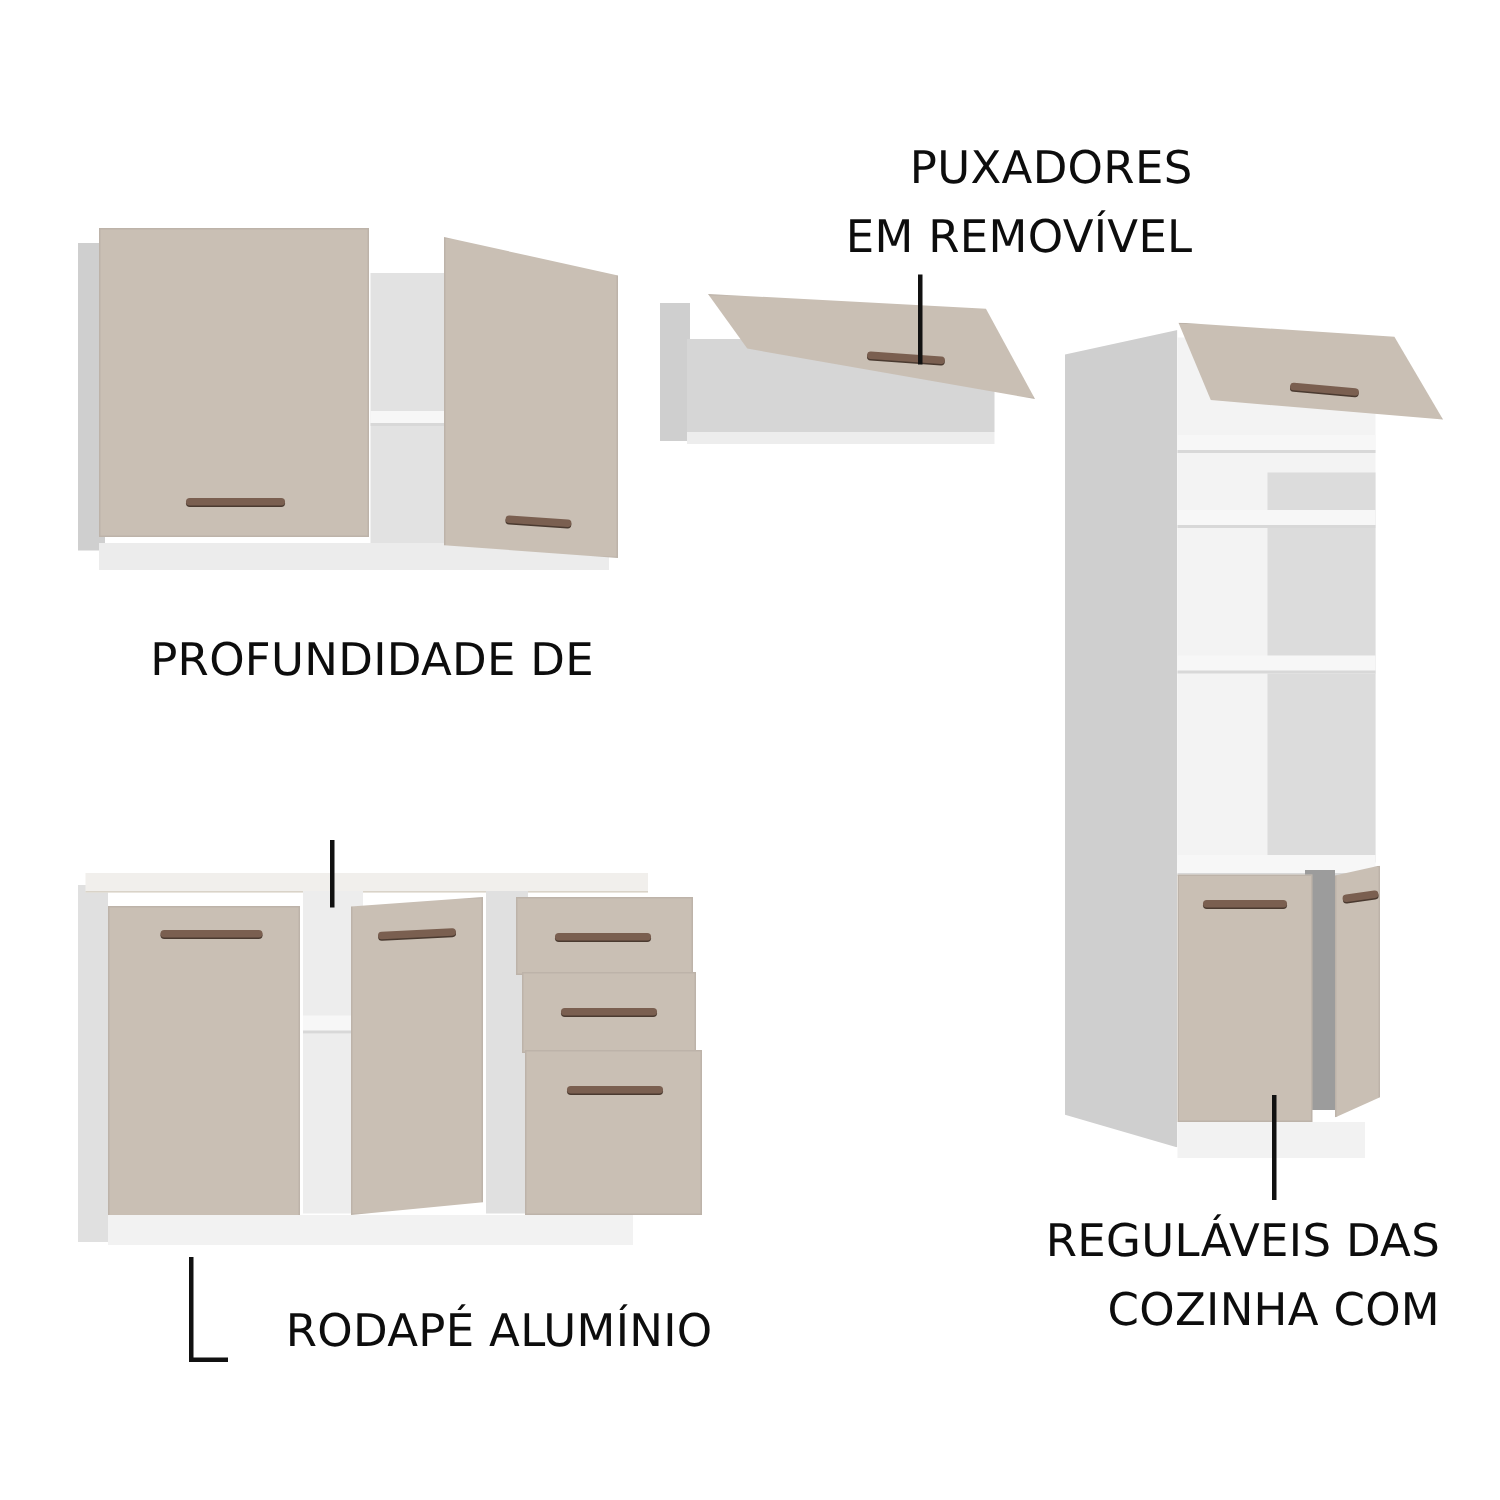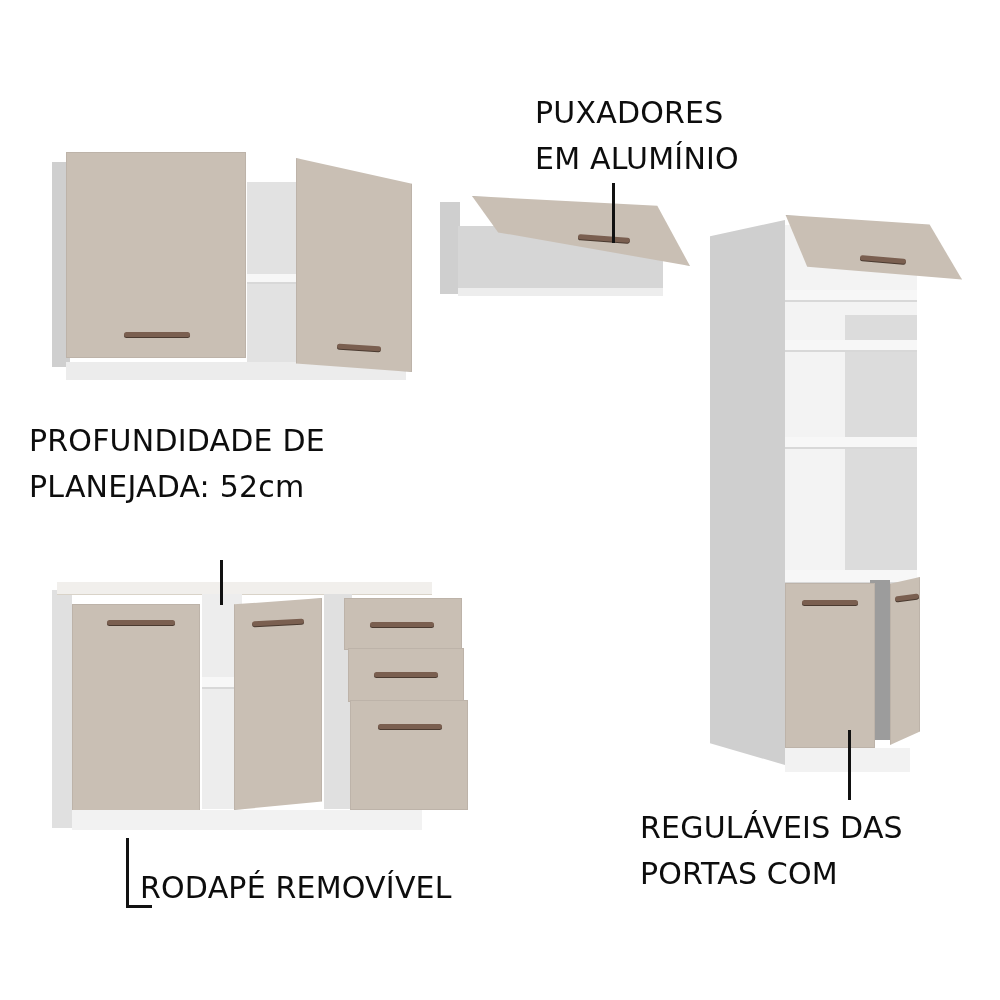--- a/index.html
+++ b/index.html
@@ -1,19 +1,19 @@
 <!DOCTYPE html>
 <html><head>
 <meta charset="utf-8">
 <style>
   html, body { margin:0; padding:0; }
   body { width:1000px; height:1000px; background:#ffffff; position:relative; overflow:hidden;
          font-family:"DejaVu Sans", sans-serif; color:#111; }
   .abs { position:absolute; }
-  .label { position:absolute; font-size:30px; line-height:46px; text-align:left; color:#0d0d0d; letter-spacing:0.2px; }
+  .label { position:absolute; font-size:30px; line-height:46px; text-align:right; color:#0d0d0d; letter-spacing:0.2px; }
   .line { position:absolute; background:#111; }
   .door { position:absolute; background:#c9bfb4; box-shadow: inset 0 0 0 1px rgba(0,0,0,0.06); }
   .handle { position:absolute; height:5px; background:#7a5f50; border-radius:3px; box-shadow:0 1px 0 #4a3a30; }
   .carcass { position:absolute; background:#e4e4e4; }
   .side { position:absolute; background:#cfcfcf; }
   .inner { position:absolute; background:#ececec; }
   .shelf { position:absolute; background:#f7f7f7; border-bottom:2px solid #d8d8d8; }
   .plinth { position:absolute; background:#f2f2f2; }
 </style>
 </head>
@@ -75,28 +75,27 @@
   <div class="door" style="left:298px;top:118px;width:118px;height:110px;"></div>
   <div class="handle" style="left:326px;top:142px;width:64px;"></div>
   <div class="plinth" style="left:20px;top:228px;width:350px;height:20px;"></div>
 </div>
 <div class="line" style="left:220px;top:560px;width:3px;height:45px;"></div>
 <div class="line" style="left:126px;top:838px;width:3px;height:70px;"></div>
 <div class="line" style="left:126px;top:905px;width:26px;height:3px;"></div>
 
 <div class="label" style="left:535px;top:90px;width:260px;">
   <div>PUXADORES</div>
-  <div>EM ALUMÍNIO</div>
+  <div>EM REMOVÍVEL</div>
 </div>
 
-<div class="label" style="left:29px;top:418px;width:340px;">
+<div class="label" style="left:56px;top:418px;width:340px;">
   <div>PROFUNDIDADE DE</div>
-  <div>PLANEJADA: 52cm</div>
 </div>
 
 <div class="label" style="left:640px;top:805px;width:320px;">
   <div>REGULÁVEIS DAS</div>
-  <div>PORTAS COM</div>
+  <div>COZINHA COM</div>
 </div>
 
 <div class="label" style="left:140px;top:865px;width:335px;">
-  <div>RODAPÉ REMOVÍVEL</div>
+  <div>RODAPÉ ALUMÍNIO</div>
 </div>
 
 </body></html>

